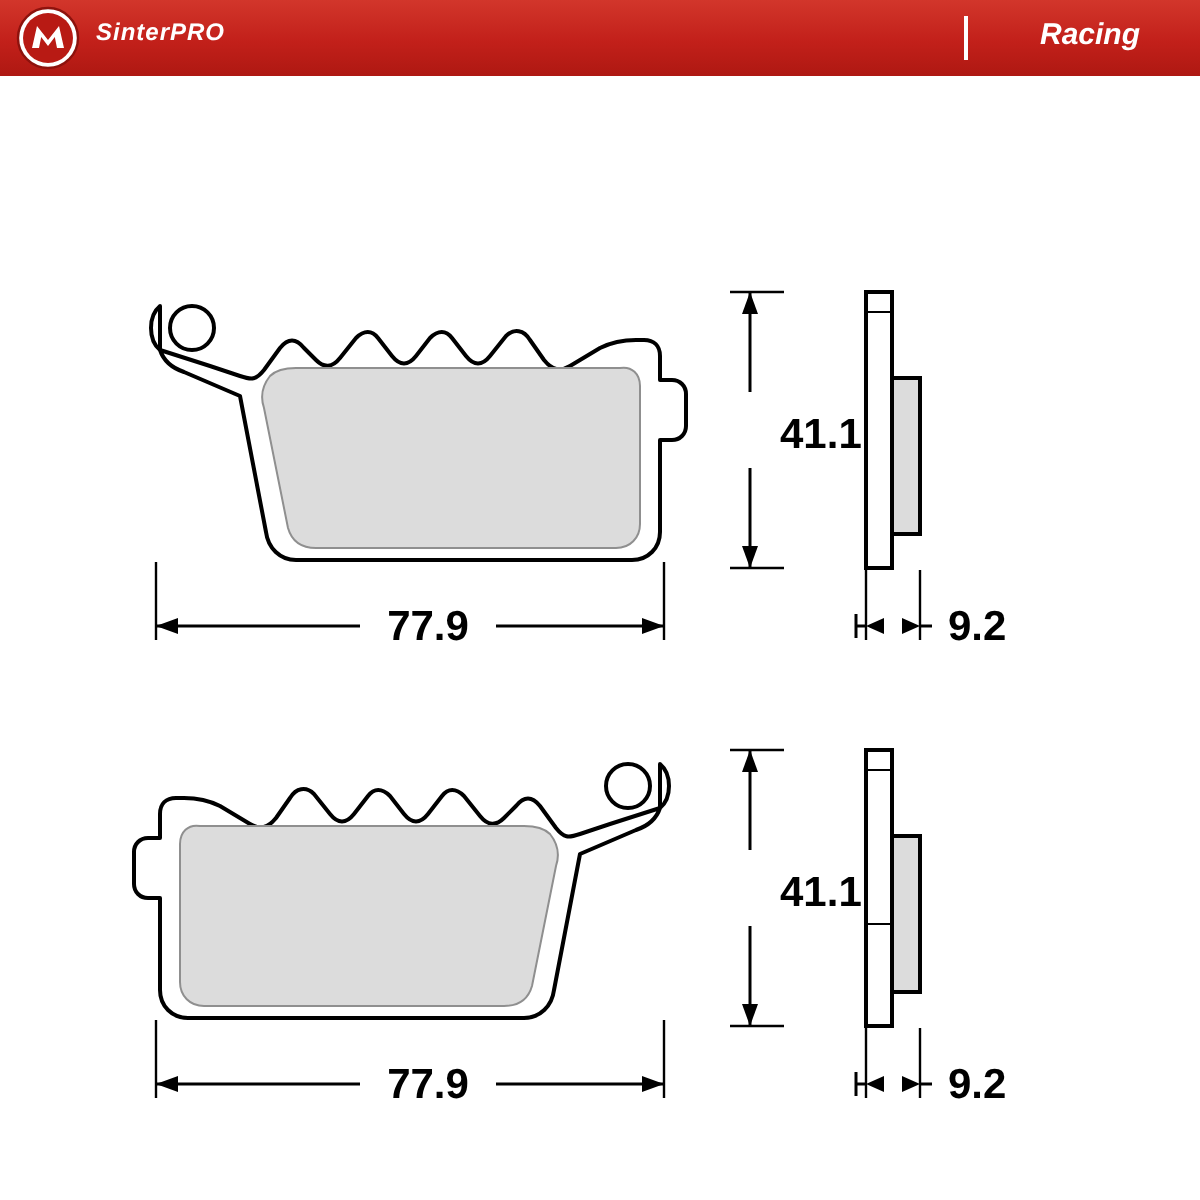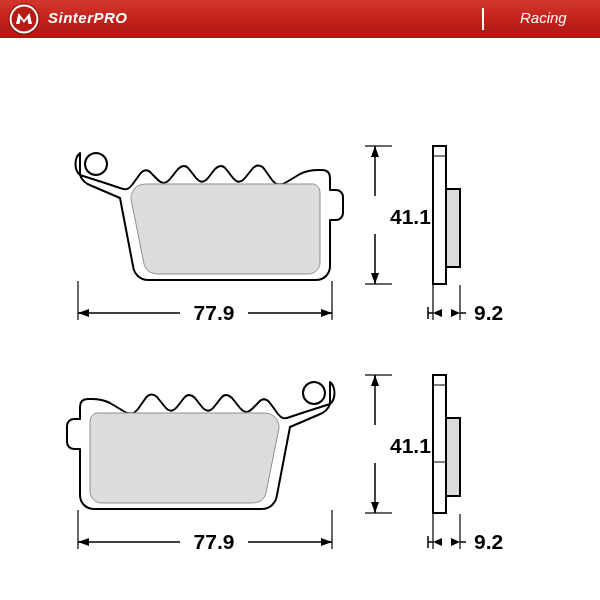--- a/index.html
+++ b/index.html
@@ -35,40 +35,40 @@
     left: 8px;
     top: 3px;
     width: 32px;
     height: 32px;
   }
   #header .brand {
     position: absolute;
     left: 48px;
     top: 9px;
     color: #ffffff;
-    font-size: 15px;
+    font-size: 12px;
     font-weight: bold;
     font-style: italic;
     letter-spacing: 0.5px;
   }
   #header .divider {
     position: absolute;
     left: 482px;
     top: 8px;
     width: 2px;
     height: 22px;
     background: #ffffff;
   }
   #header .category {
     position: absolute;
     left: 520px;
     top: 9px;
     color: #ffffff;
     font-size: 15px;
-    font-weight: normal;
+    font-weight: bold;
     font-style: italic;
   }
 
   
   #canvas {
     position: absolute;
     left: 0;
     top: 38px;
     width: 600px;
     height: 562px;

